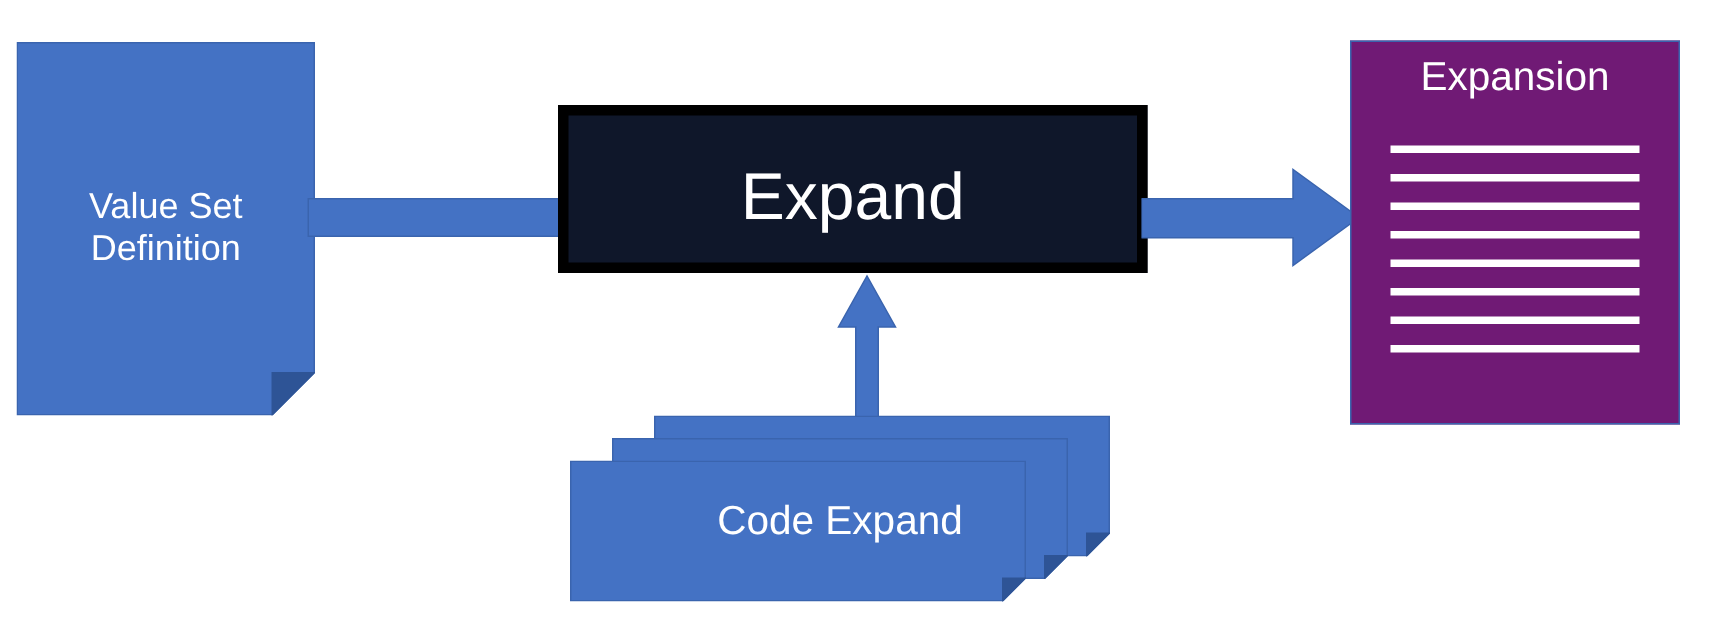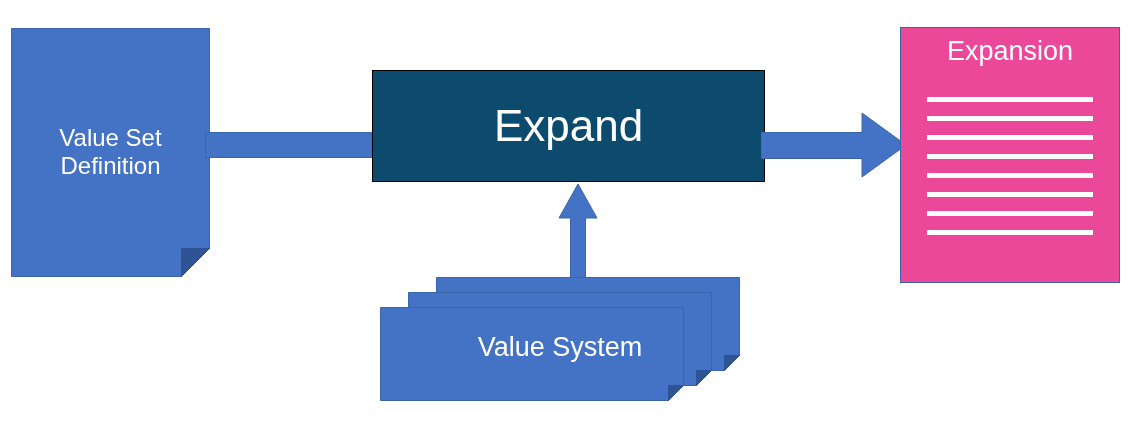--- a/index.html
+++ b/index.html
@@ -59,22 +59,22 @@
     border: 1px solid #3a64ae;
     box-sizing: border-box;
   }
 
   
   #expand-box {
     left: 372px;
     top: 70px;
     width: 393px;
     height: 112px;
-    background: #0c4a6e;
-    border: 1px solid #000000;
+    background: #0f172a;
+    border: 7px solid #000000;
     box-sizing: border-box;
   }
   #expand-label {
     top: 29px;
     font-size: 44px;
   }
 
   
   #arrow-right {
     left: 761px;
@@ -90,21 +90,21 @@
     width: 40px;
     height: 106px;
   }
 
   
   #expansion-doc {
     left: 900px;
     top: 27px;
     width: 220px;
     height: 256px;
-    background: #ec4899;
+    background: #701a75;
     border: 1px solid #3a64ae;
     box-sizing: border-box;
   }
   #expansion-label {
     top: 8px;
     font-size: 27px;
   }
   #expansion-lines {
     position: absolute;
     left: 26px;
@@ -191,16 +191,16 @@
       <path d="M303.5,78.5 L288.5,93.5 V78.5 Z" fill="#2E5496" stroke="#2E5496" stroke-width="1"></path>
     </svg>
     <svg class="stack-card card-mid" viewBox="0 0 304 94" preserveAspectRatio="none">
       <path d="M0.5,0.5 H303.5 V78.5 L288.5,93.5 H0.5 Z" fill="#4472C4" stroke="#3A64AE" stroke-width="1"></path>
       <path d="M303.5,78.5 L288.5,93.5 V78.5 Z" fill="#2E5496" stroke="#2E5496" stroke-width="1"></path>
     </svg>
     <svg class="stack-card card-front" viewBox="0 0 304 94" preserveAspectRatio="none">
       <path d="M0.5,0.5 H303.5 V78.5 L288.5,93.5 H0.5 Z" fill="#4472C4" stroke="#3A64AE" stroke-width="1"></path>
       <path d="M303.5,78.5 L288.5,93.5 V78.5 Z" fill="#2E5496" stroke="#2E5496" stroke-width="1"></path>
     </svg>
-    <div class="label" id="codesystem-label">Value System</div>
+    <div class="label" id="codesystem-label">Code Expand</div>
   </div>
 
 </div>
 
 </body></html>

